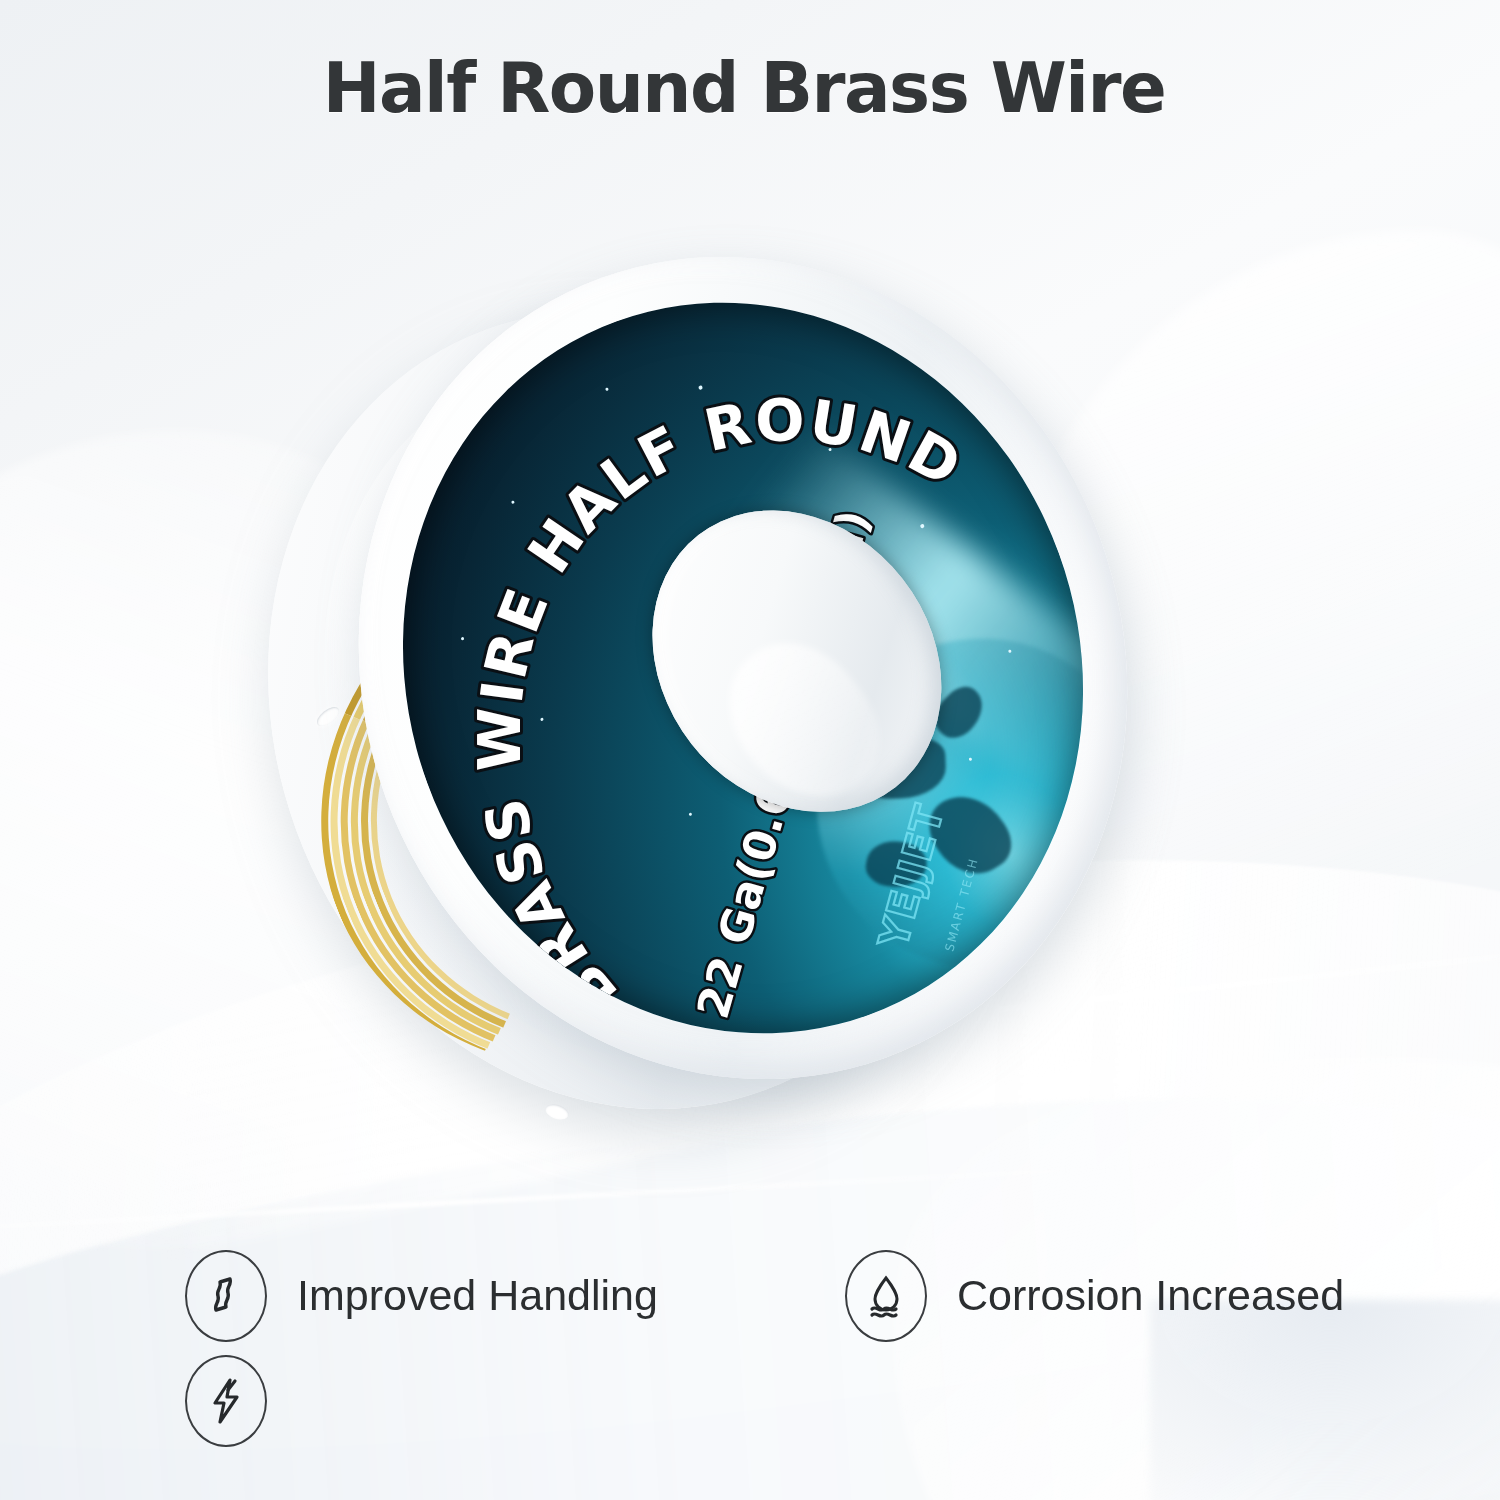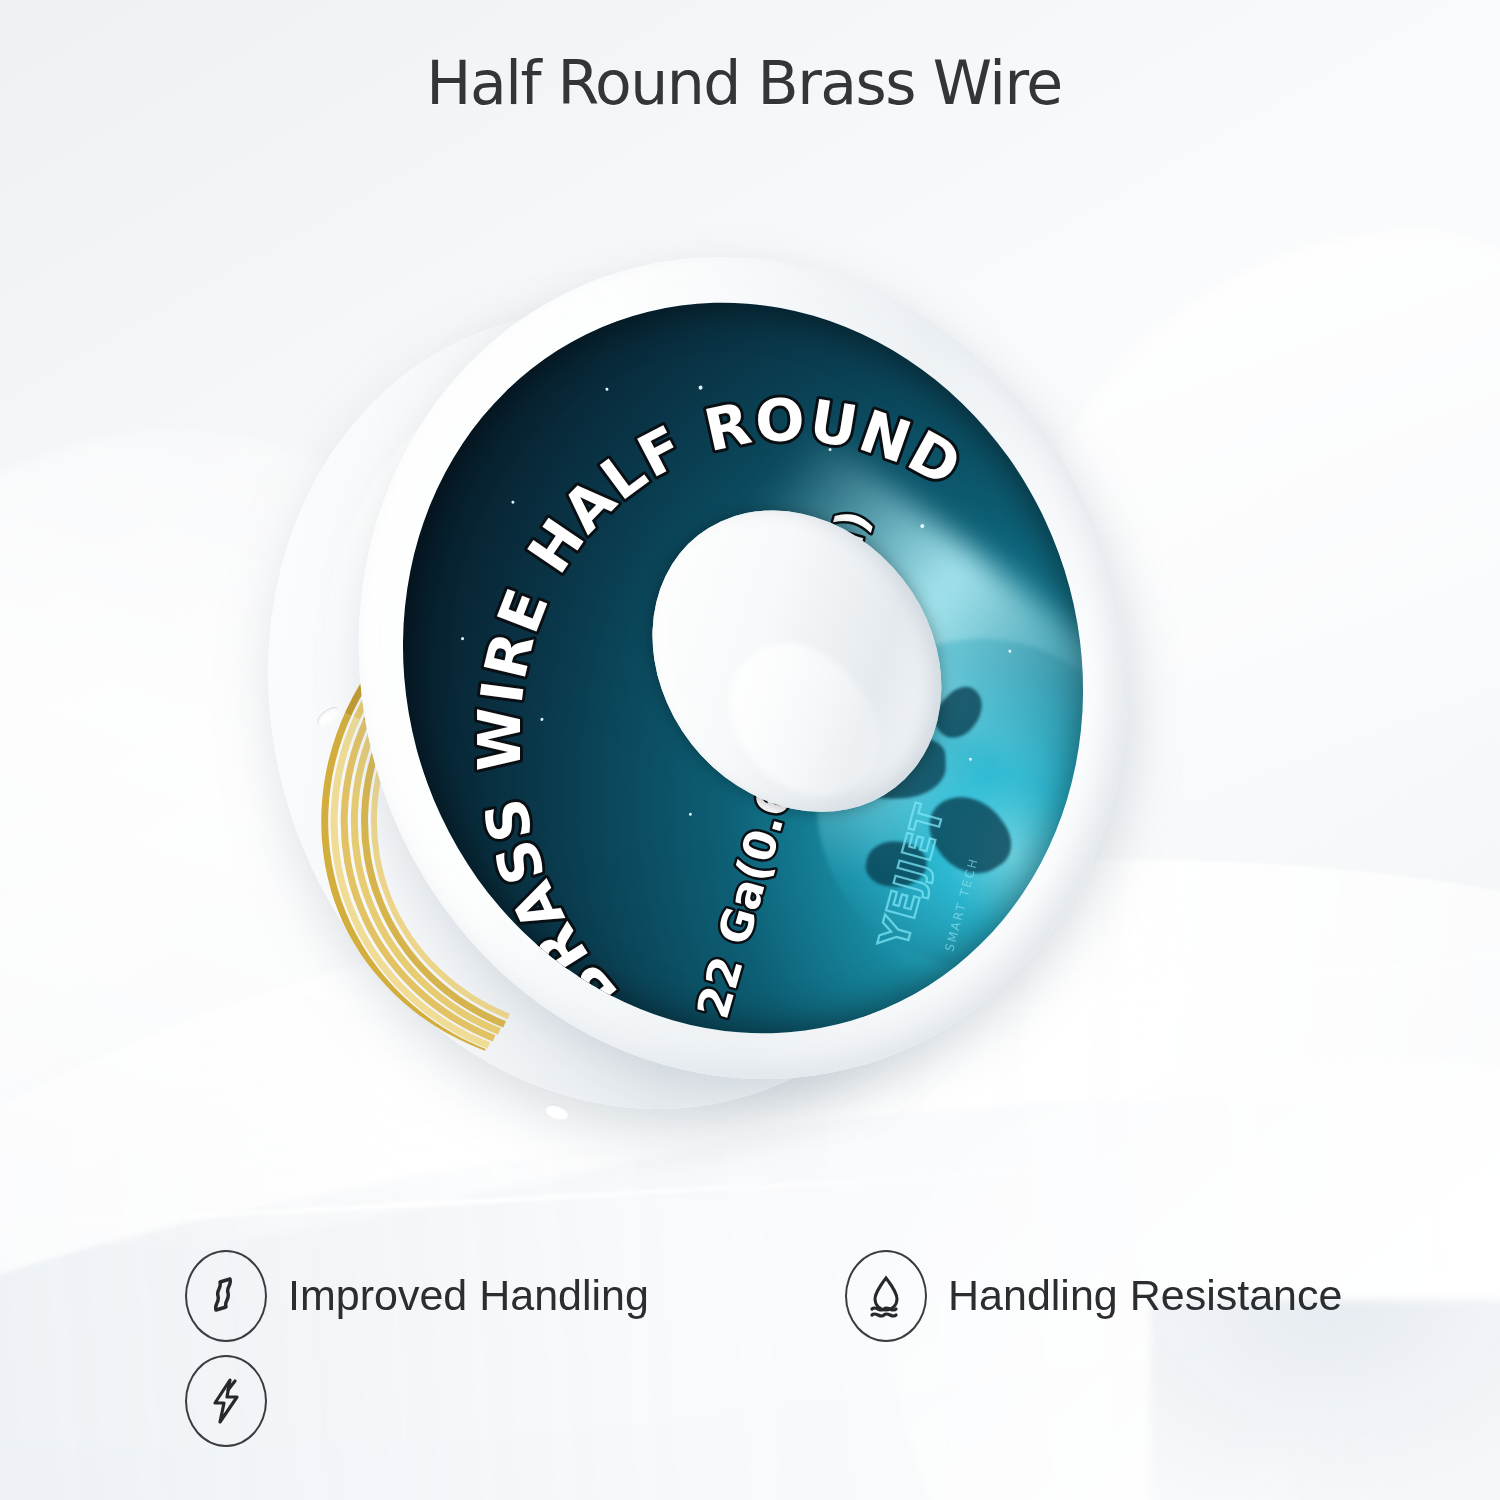--- a/index.html
+++ b/index.html
@@ -90,22 +90,22 @@
     background: radial-gradient(ellipse at 30% 0%, rgba(226,232,239,0.85) 0%, rgba(255,255,255,0) 70%);
     filter: blur(4px);
   }
 
   
   .title {
     position: absolute;
     left: 0; right: 12px;
     top: 48px;
     text-align: center;
-    font-size: 60px;
-    font-weight: 400;
+    font-size: 69px;
+    font-weight: 700;
     letter-spacing: -1.5px;
     color: #333638;
     font-family: "DejaVu Sans", sans-serif;
     text-shadow: 0 1px 0 rgba(255,255,255,0.8);
   }
 
   
   .spool-wrap {
     position: absolute;
     left: 245px;
@@ -307,21 +307,21 @@
     top: 1243px;
     width: 1180px;
     display: grid;
     grid-template-columns: 660px 520px;
     grid-template-rows: 105px 105px;
     align-items: center;
   }
   .feature {
     display: flex;
     align-items: center;
-    gap: 21px;
+    gap: 30px;
   }
   .feature-icon {
     width: 78px;
     height: 88px;
     border: 2px solid #3a3d40;
     border-radius: 50%;
     display: flex;
     align-items: center;
     justify-content: center;
     flex: 0 0 auto;
@@ -439,21 +439,21 @@
     </div>
 
     <div class="feature">
       <span class="feature-icon">
         <svg width="44" height="46" viewBox="0 0 44 46">
           <path d="M22 5 C22 5, 33 19, 33 26 A11 11 0 0 1 11 26 C11 19, 22 5, 22 5 Z" fill="none" stroke="#26292c" stroke-width="3"></path>
           <path d="M8 36 C12 32, 16 40, 20 36 C24 32, 28 40, 32 36" fill="none" stroke="#26292c" stroke-width="3.2" stroke-linecap="round"></path>
           <path d="M8 42 C12 38, 16 46, 20 42 C24 38, 28 46, 32 42" fill="none" stroke="#26292c" stroke-width="3.2" stroke-linecap="round"></path>
         </svg>
       </span>
-      <span class="feature-label">Handling Resistance</span>
+      <span class="feature-label">Corrosion Increased</span>
     </div>
 
     <div class="feature">
       <span class="feature-icon">
         <svg width="40" height="48" viewBox="0 0 40 48">
           <path d="M24 3 L9 26 L18 26 L14 45 L31 20 L21 20 Z" fill="none" stroke="#26292c" stroke-width="3.2" stroke-linejoin="round"></path>
           <path d="M29 4 L22 13" fill="none" stroke="#26292c" stroke-width="3.2" stroke-linecap="round"></path>
         </svg>
       </span>
     </div>

